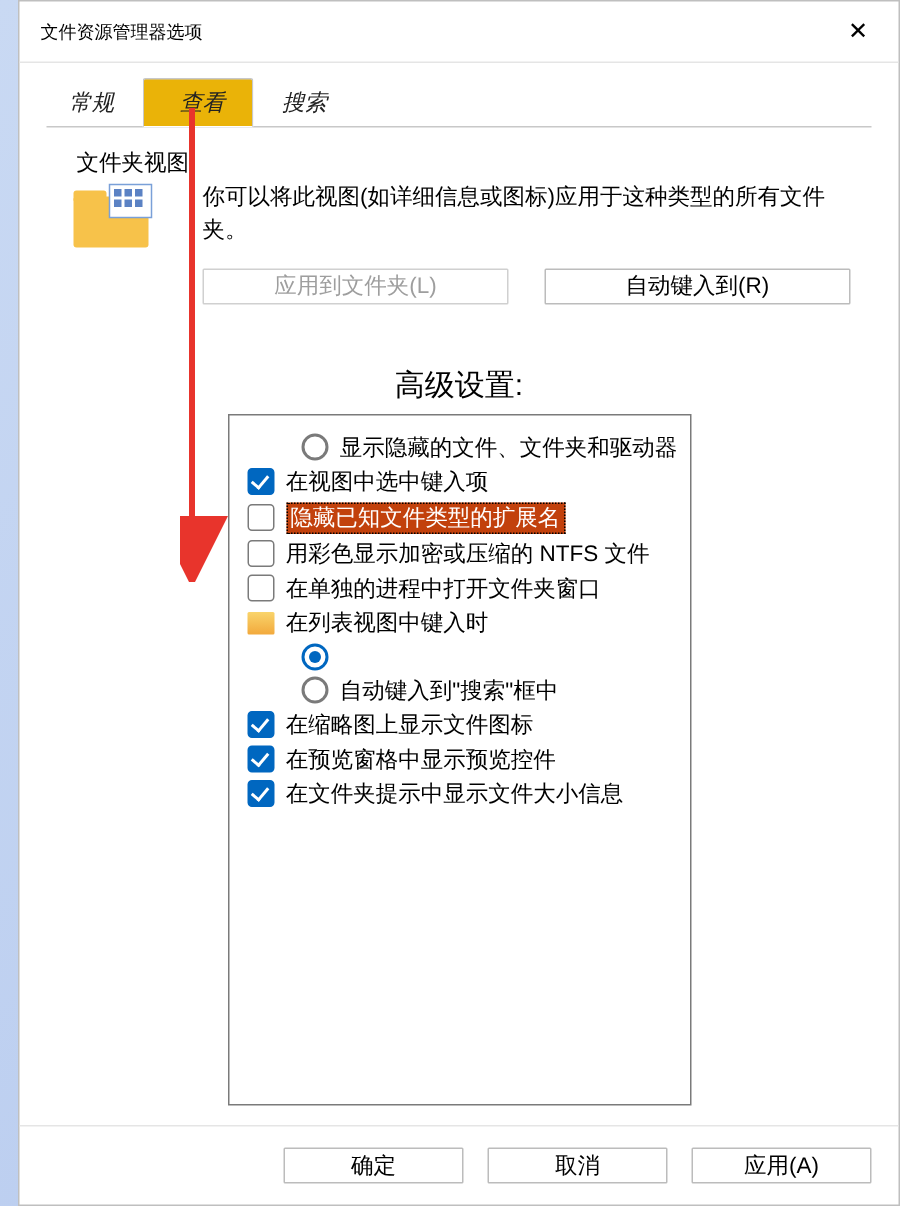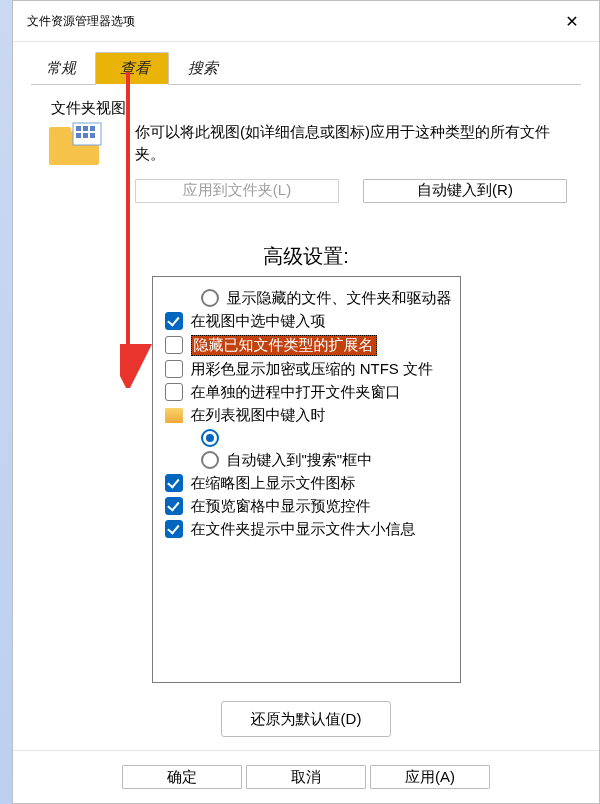--- a/index.html
+++ b/index.html
@@ -27,21 +27,21 @@
   .cb { width:18px; height:18px; border:1px solid #7a7a7a; border-radius:3px; display:inline-flex; align-items:center; justify-content:center; background:#fff; flex-shrink:0; }
   .cb.checked { background:#0067c0; border-color:#0067c0; }
   .cb.checked::after { content:""; width:5px; height:9px; border:solid #fff; border-width:0 2px 2px 0; transform: rotate(40deg) translate(-1px,-1px); }
   .radio { width:18px; height:18px; border:2px solid #7a7a7a; border-radius:50%; display:inline-flex; align-items:center; justify-content:center; flex-shrink:0; }
   .radio.sel { border-color:#0067c0; }
   .radio.sel::after { content:""; width:8px; height:8px; background:#0067c0; border-radius:50%; }
   .folder-mini { width:18px; height:15px; background:linear-gradient(#f9d46b,#f2a93c); border-radius:1px; flex-shrink:0; }
   .highlight { background:#c2410c; color:#fff; border:1px dotted #000; padding:0 2px; }
   .restore-row { display:flex; justify-content:flex-end; margin:18px 10px 0 10px; }
   .restore-btn { width:170px; height:36px; border:1px solid #bcbcbc; background:#fff; border-radius:3px; font-size:15px; cursor:pointer; }
-  .footer { display:flex; gap:4px; justify-content:center; padding:14px 18px; border-top:1px solid #e5e5e5; }
+  .footer { display:flex; gap:16px; justify-content:flex-end; padding:14px 18px; border-top:1px solid #e5e5e5; }
   .footer .btn { flex:0 0 120px; }
   .arrow { position:absolute; top:68px; left:120px; pointer-events:none; z-index:20; }
 </style>
 </head>
 <body>
 
 <div class="dialog">
   <div class="titlebar">
     <div class="title">文件资源管理器选项</div>
     <div class="close">✕</div>
@@ -120,23 +120,20 @@
         <div class="item ">
           <span class="cb checked"></span>
           <span>在预览窗格中显示预览控件</span>
         </div>
         <div class="item ">
           <span class="cb checked"></span>
           <span>在文件夹提示中显示文件大小信息</span>
         </div>
       </div>
 
-    <div class="restore-row">
-      <button class="restore-btn">还原为默认值(D)</button>
-    </div>
   </div>
 
   <div class="footer">
     <button class="btn">确定</button>
     <button class="btn">取消</button>
     <button class="btn">应用(A)</button>
   </div>
 </div>
 
 <svg class="arrow" width="60" height="320">

